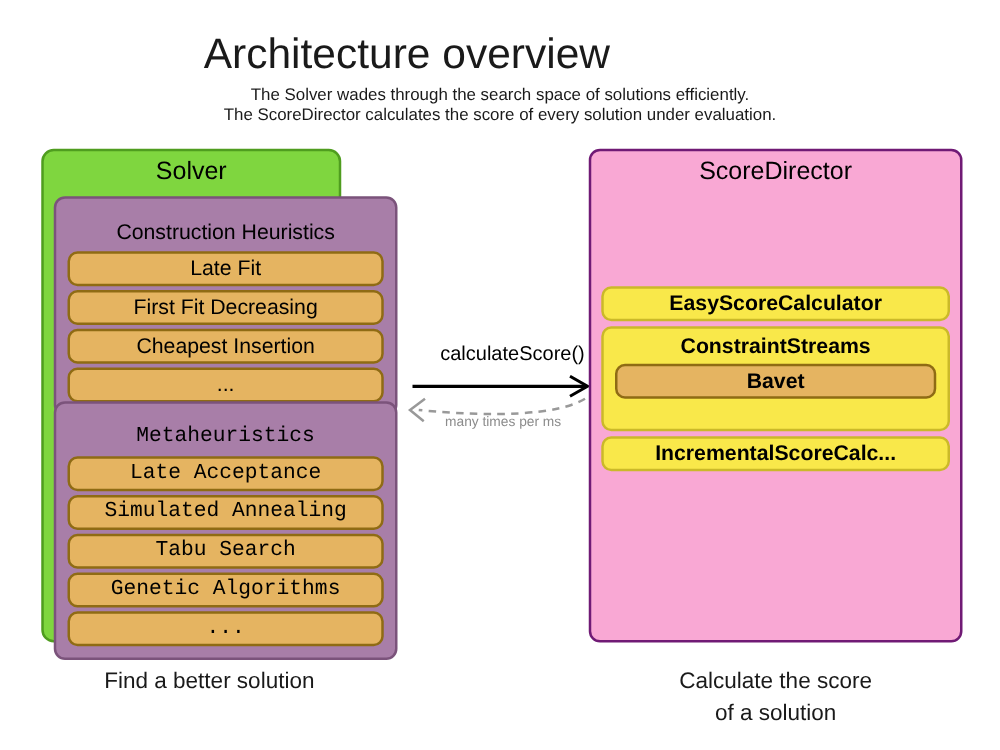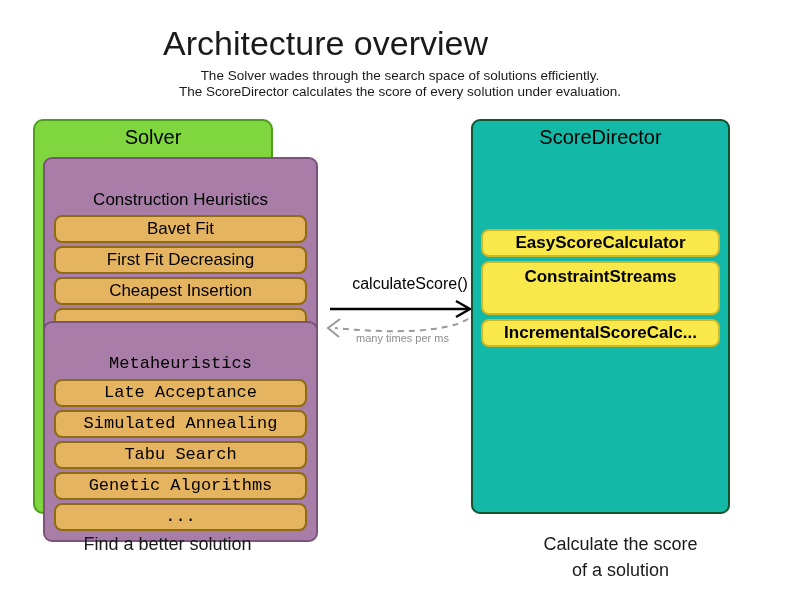--- a/index.html
+++ b/index.html
@@ -33,35 +33,35 @@
     text-align: center; font-size: 20px; line-height: 24px; padding-top: 4px;
   }
   .group {
     position: absolute; left: 8px; width: 275px;
     background: #a87ea8; border: 2px solid #7b537b; border-radius: 9px;
     box-sizing: border-box; padding-bottom: 9px;
   }
   .group.ch { top: 36px; }
   .group.mh { top: 200px; font-family: Liberation Mono, monospace; }
   .group-title {
-    text-align: center; font-size: 17px; line-height: 22px; padding-top: 3px; margin-top: 27px;
+    text-align: center; font-size: 17px; line-height: 22px; padding-top: 16px;
   }
   .group-items {
     display: flex; flex-direction: column; gap: 3px; margin: 4px 9px 0 9px;
   }
   .item {
     background: #e5b461; border: 2px solid #8f6b14; border-radius: 8px;
     box-sizing: border-box; height: 28px;
     text-align: center; font-size: 17px; line-height: 24px;
   }
 
   
   .sd-box {
-    position: absolute; left: 471px; top: 119px; width: 259px; height: 395px;
-    background: #14b8a6; border: 2px solid #14532d; border-radius: 9px;
+    position: absolute; left: 471px; top: 119px; width: 299px; height: 395px;
+    background: #f9a8d4; border: 2px solid #701a75; border-radius: 9px;
     box-sizing: border-box;
   }
   .calc-stack {
     position: absolute; left: 8px; right: 8px; top: 108px;
     display: flex; flex-direction: column; gap: 4px;
   }
   .calc {
     background: #f9e84a; border: 2px solid #cbb929; border-radius: 8px;
     box-sizing: border-box; text-align: center; font-size: 17px; font-weight: bold;
   }
@@ -101,21 +101,21 @@
   <div class="page-title">Architecture overview</div>
   <div class="subtitle s1">The Solver wades through the search space of solutions efficiently.</div>
   <div class="subtitle s2">The ScoreDirector calculates the score of every solution under evaluation.</div>
 
   <div class="solver-box">
     <div class="box-title">Solver</div>
 
     <div class="group ch">
       <div class="group-title">Construction Heuristics</div>
       <div class="group-items">
-        <div class="item">Bavet Fit</div>
+        <div class="item">Late Fit</div>
         <div class="item">First Fit Decreasing</div>
         <div class="item">Cheapest Insertion</div>
         <div class="item">...</div>
       </div>
     </div>
 
     <div class="group mh">
       <div class="group-title">Metaheuristics</div>
       <div class="group-items">
         <div class="item">Late Acceptance</div>
@@ -139,20 +139,21 @@
     </g>
   </svg>
   <div class="arrow-sublabel">many times per ms</div>
 
   <div class="sd-box">
     <div class="box-title">ScoreDirector</div>
     <div class="calc-stack">
       <div class="calc simple">EasyScoreCalculator</div>
       <div class="calc cs">
         <div class="calc-title">ConstraintStreams</div>
+        <div class="bavet">Bavet</div>
       </div>
       <div class="calc simple">IncrementalScoreCalc...</div>
     </div>
   </div>
 
   <div class="caption left">Find a better solution</div>
   <div class="caption right">
     <div>Calculate the score</div>
     <div>of a solution</div>
   </div>

